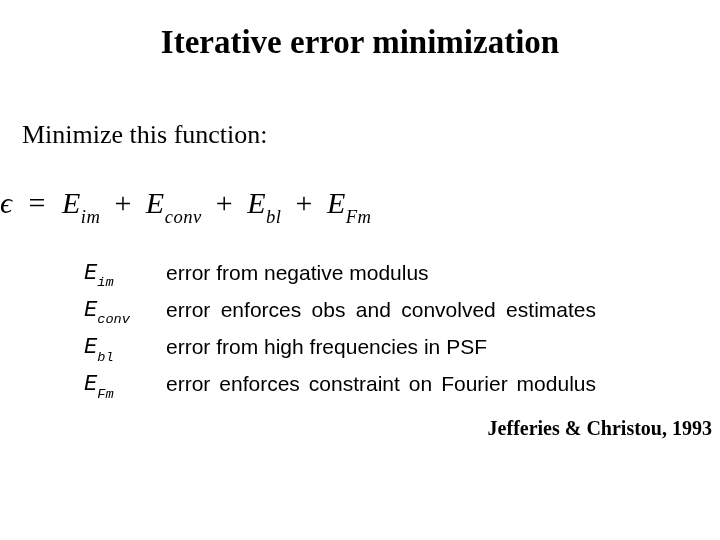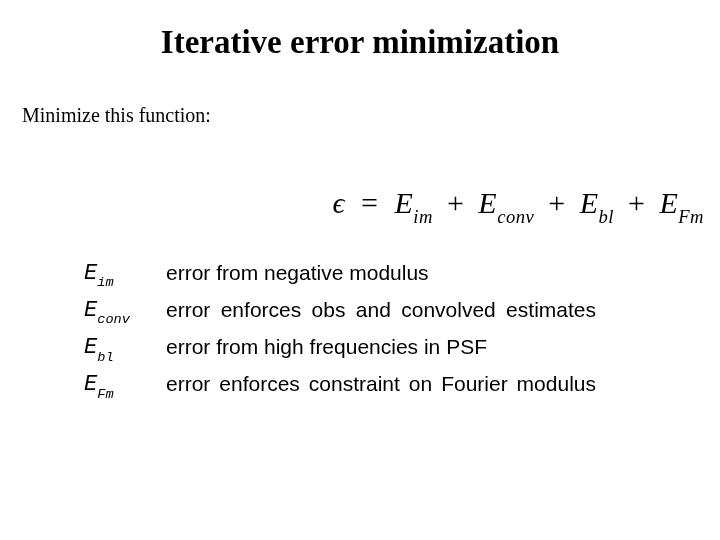--- a/index.html
+++ b/index.html
@@ -1,19 +1,19 @@
 <!DOCTYPE html>
 <html><head>
 <meta charset="utf-8">
 <style>
   html,body{margin:0;padding:0;width:720px;height:540px;background:#fff;font-family:"Comic Sans MS","Comic Sans",cursive;color:#000;overflow:hidden}
   .slide{position:relative;width:720px;height:448px}
   .title{position:absolute;left:0;right:0;top:24px;text-align:center;font-size:33px;font-weight:bold}
-  .subtitle{position:absolute;left:22px;top:104px;font-size:20px}
-  .eq-wrap{position:absolute;left:0;right:16px;top:186px;text-align:right}
+  .subtitle{position:absolute;left:22px;top:120px;font-size:26px}
+  .eq-wrap{position:absolute;left:0;right:5px;top:186px;text-align:left}
   .eq{font-family:Georgia,"Times New Roman",serif;font-style:italic;font-size:30px;display:inline-block;letter-spacing:.5px}
   .eq .plus{font-style:normal;margin:0 6px}
   .eq .equals{font-style:normal;margin:0 8px}
   .eq sub{font-size:.62em;font-style:italic;position:relative;top:.18em}
   .terms{position:absolute;left:84px;top:258px;font-family:Arial,Helvetica,sans-serif;font-size:21px;line-height:1.45}
   .terms .row{display:flex;align-items:flex-start;margin-bottom:4px}
   .terms .sym{width:82px;flex:0 0 82px;font-family:Liberation Mono, monospace;font-style:italic;font-size:22px}
   .terms .sym sub{font-size:.62em;font-style:italic;position:relative;top:.14em}
   .terms .desc{width:430px;text-align:justify}
   .desc.j{text-align-last:justify;-moz-text-align-last:justify}
@@ -54,14 +54,15 @@
     <div class="row">
       <span class="sym"><span>E</span><sub>bl</sub></span>
       <span class="desc">error from high frequencies in PSF</span>
     </div>
     <div class="row">
       <span class="sym"><span>E</span><sub>Fm</sub></span>
       <span class="desc j">error enforces constraint on Fourier modulus</span>
     </div>
   </div>
 
+  <div class="citation">Jefferies &amp; Christou, 1993</div>
 
 </div>
 
 </body></html>

